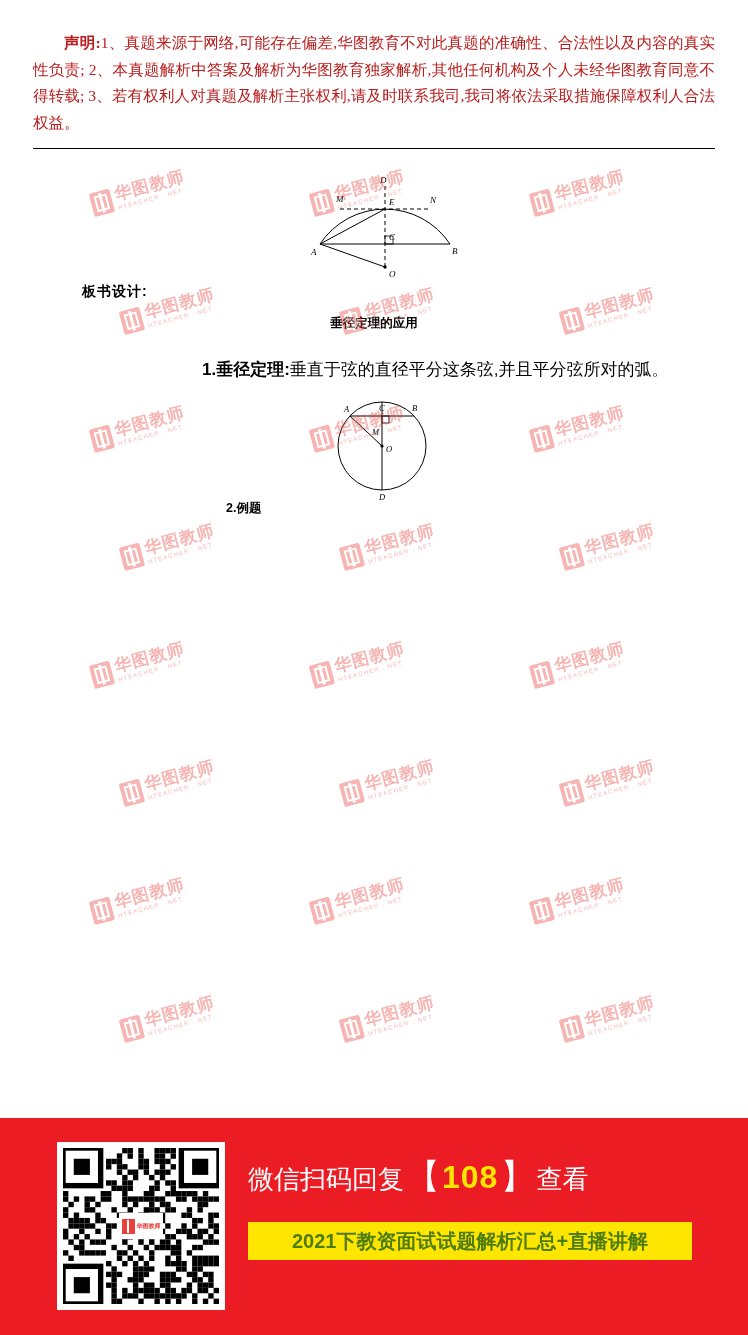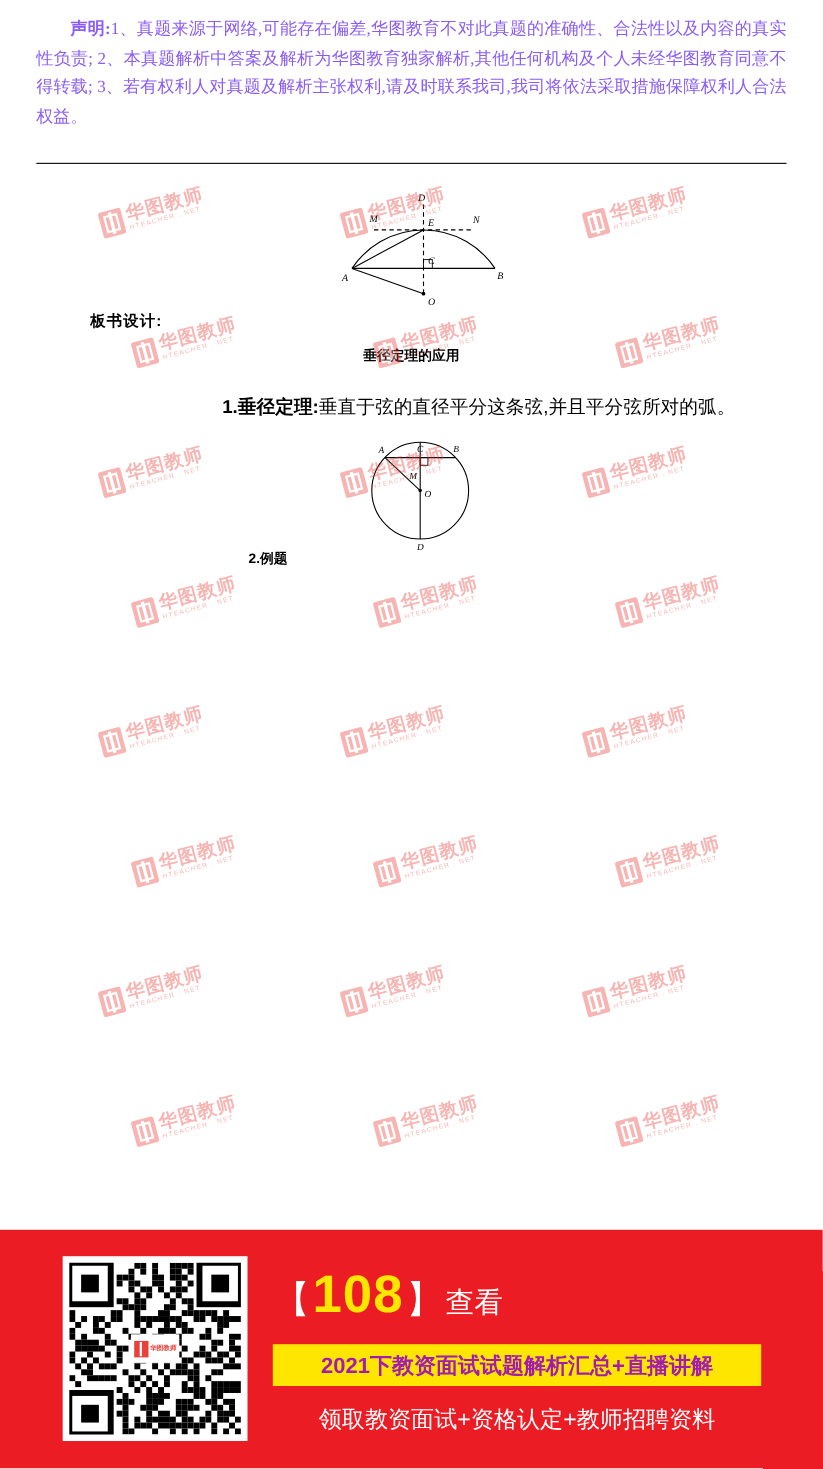--- a/index.html
+++ b/index.html
@@ -11,26 +11,26 @@
     height: 1335px;
     background: #ffffff;
     font-family: "Liberation Serif", "DejaVu Serif", serif;
     position: relative;
     overflow: hidden;
   }
 
   
   .disclaimer {
     position: absolute;
-    top: 14px;
+    top: 30px;
     left: 33px;
     width: 682px;
     font-size: 15.5px;
     line-height: 1.72;
-    color: #8b5cf6;
+    color: #b91c1c;
     text-align: justify;
     text-indent: 2em;
     font-family: "Liberation Serif", "DejaVu Serif", serif;
   }
   .disclaimer b {
     font-weight: bold;
   }
   .disclaimer-rule {
     position: absolute;
     top: 148px;
@@ -233,21 +233,21 @@
     top: 36px;
     width: 460px;
     color: #fff;
     font-size: 26px;
     font-family: "Liberation Sans", "DejaVu Sans", sans-serif;
     display: flex;
     align-items: baseline;
     gap: 2px;
   }
   .footer-line1 .num {
-    font-size: 48px;
+    font-size: 32px;
     font-weight: bold;
     color: #ffe600;
     line-height: 1;
     letter-spacing: 1px;
   }
   .footer-line1 .brk {
     font-size: 34px;
     color: #fff;
   }
   .yellow-bar {
@@ -255,21 +255,21 @@
     left: 248px;
     top: 104px;
     width: 444px;
     height: 38px;
     background: #ffe600;
     display: flex;
     align-items: center;
     justify-content: center;
   }
   .yellow-bar span {
-    color: #a21caf;
+    color: #4d7c0f;
     font-size: 20px;
     font-weight: bold;
     font-family: "Liberation Sans", "DejaVu Sans", sans-serif;
   }
   .footer-line3 {
     position: absolute;
     left: 248px;
     top: 158px;
     width: 444px;
     text-align: center;
@@ -852,24 +852,24 @@
           </g>
         </svg>
       <div class="qr-center">
         <div class="qr-badge"></div>
         <div class="qr-label">华图教师</div>
       </div>
     </div>
   </div>
 
   <div class="footer-line1">
+    <span>微信扫码回复</span>
     <span class="brk">【</span>
     <span class="num">108</span>
     <span class="brk">】</span>
     <span>查看</span>
   </div>
 
   <div class="yellow-bar">
     <span>2021下教资面试试题解析汇总+直播讲解</span>
   </div>
 
-  <div class="footer-line3">领取教资面试+资格认定+教师招聘资料</div>
 </div>
 
 </body></html>

